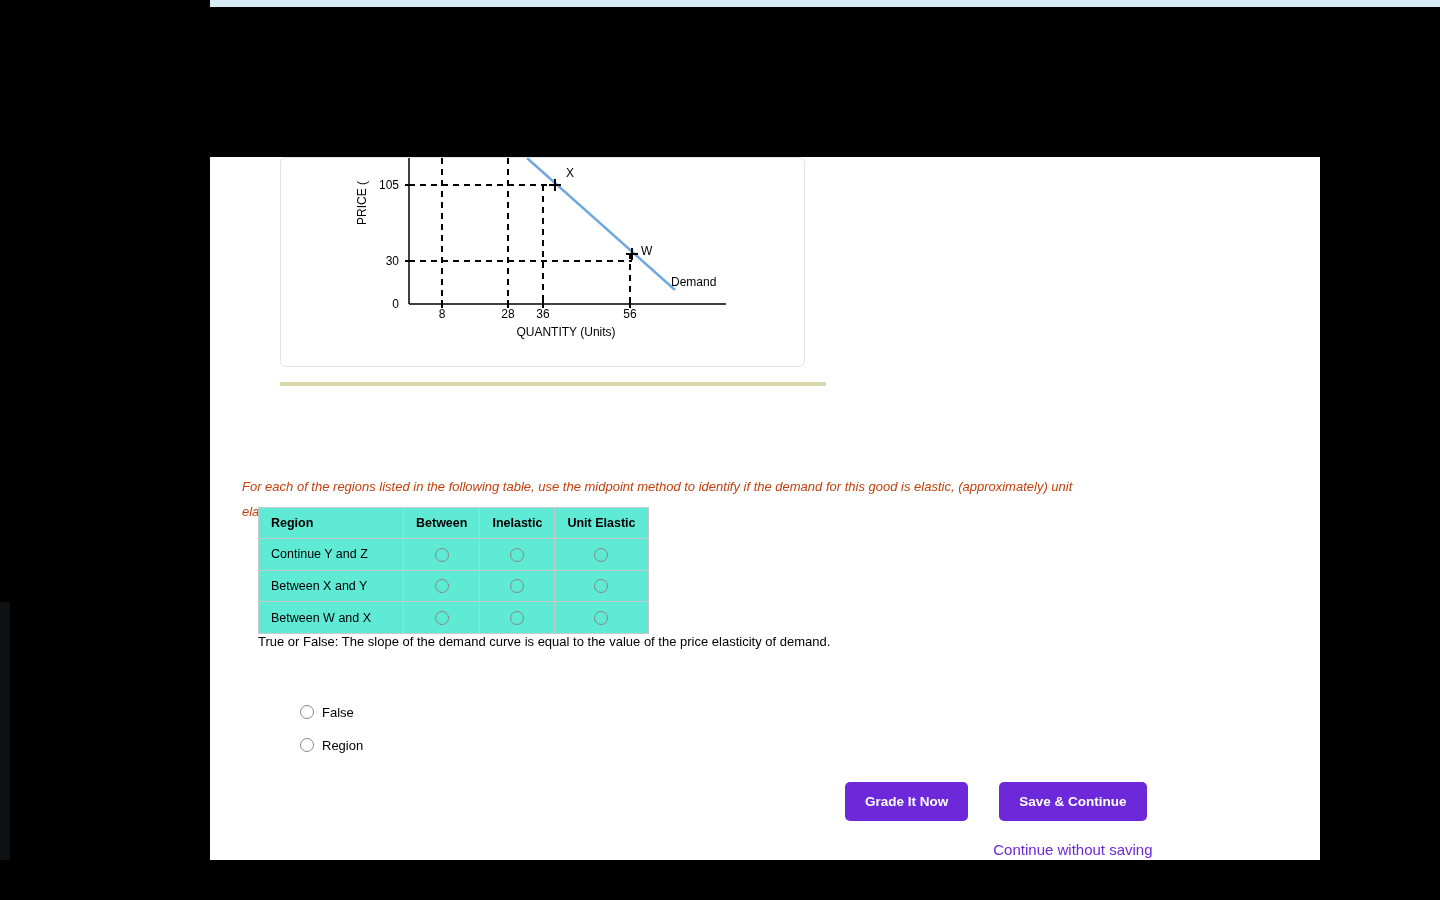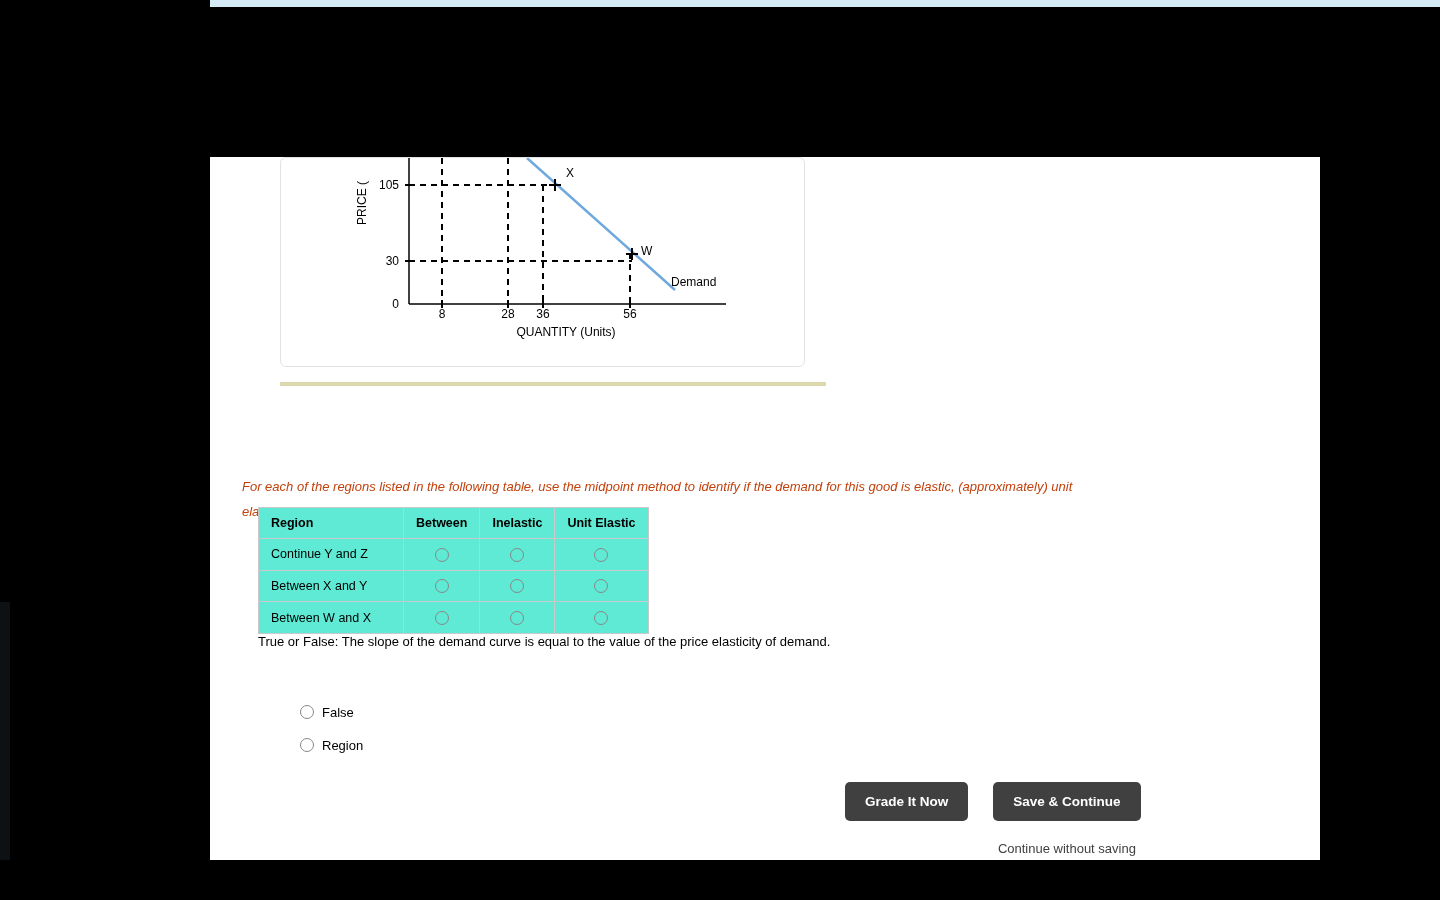--- a/index.html
+++ b/index.html
@@ -160,39 +160,39 @@
   
   .btn-row {
     position: absolute;
     top: 625px;
     left: 635px;
     display: flex;
     gap: 25px;
     align-items: flex-start;
   }
   .btn {
-    background: #404040;
+    background: #6d28d9;
     color: #fff;
     font-weight: bold;
     font-size: 13.5px;
     padding: 12px 20px;
     border-radius: 5px;
     border: none;
     cursor: pointer;
     font-family: inherit;
   }
   .btn-col {
     display: flex;
     flex-direction: column;
     align-items: center;
     gap: 16px;
   }
   .link-plain {
-    color: #404040;
-    font-size: 13px;
+    color: #6d28d9;
+    font-size: 15px;
     cursor: pointer;
     padding-top: 4px;
     text-align: center;
   }
 
   
   .side-accent {
     position: absolute;
     left: 0;
     top: 602px;

